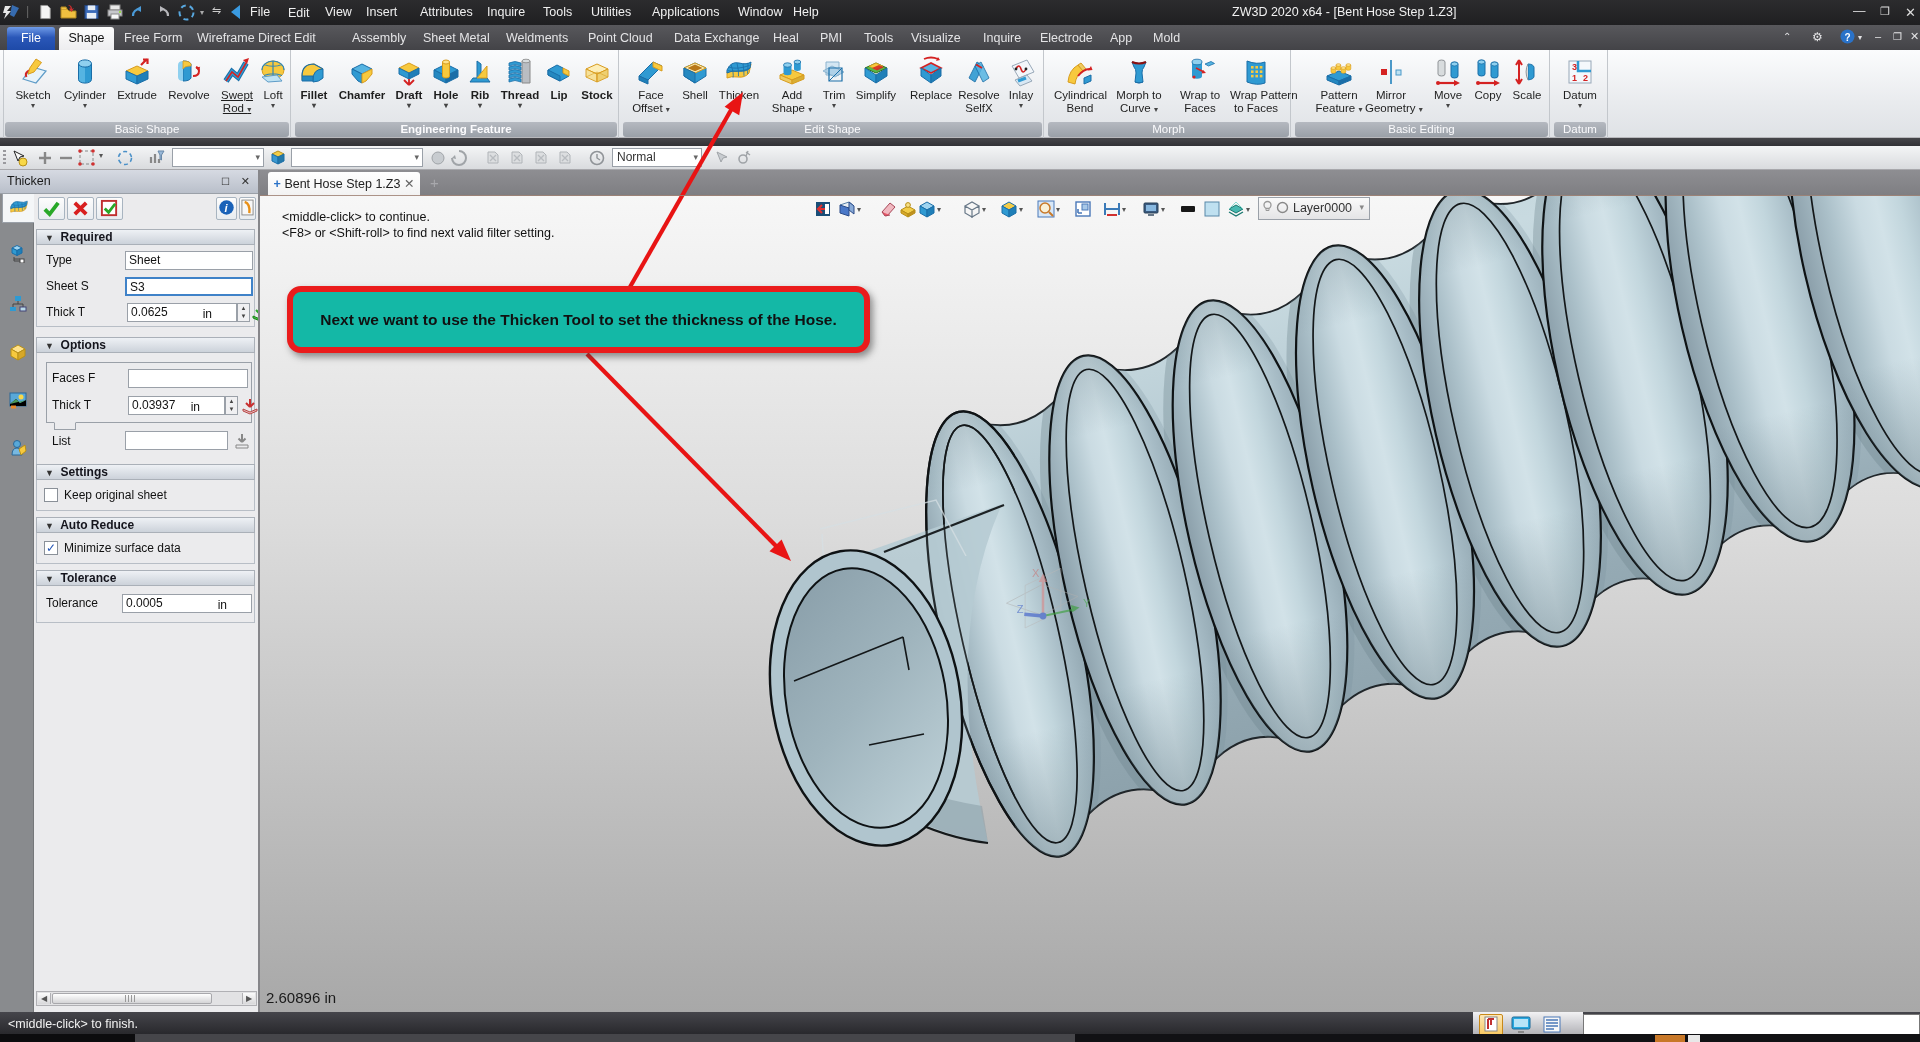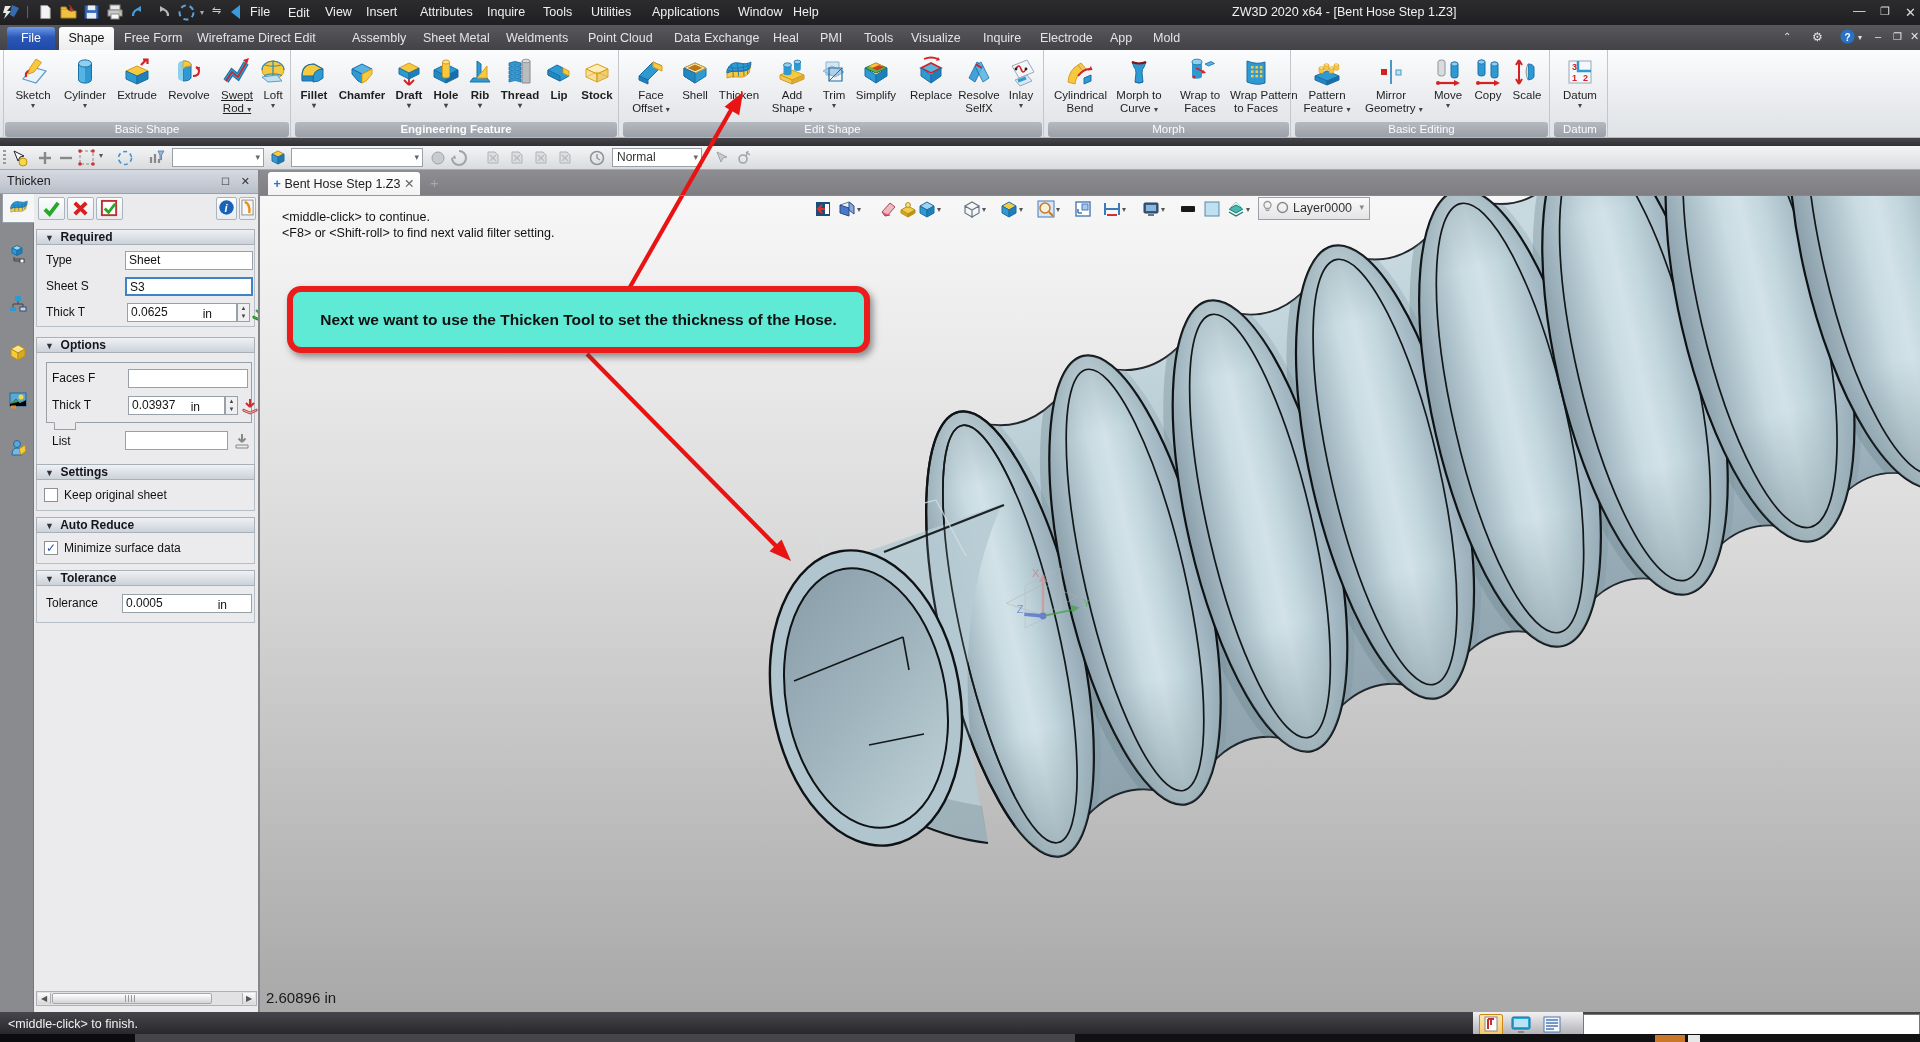--- a/index.html
+++ b/index.html
@@ -400,21 +400,21 @@
             <rect x="19.8" y="10.0" width="2.6" height="2.6" fill="#f7c93e"></rect>
             <rect x="19.8" y="14.4" width="2.6" height="2.6" fill="#f7c93e"></rect>
             <rect x="19.8" y="18.8" width="2.6" height="2.6" fill="#f7c93e"></rect>
           </svg></div>
         <div class="rl">Wrap Pattern</div>
         <div class="rl">to Faces</div>
       </div>
       <div class="glabel">Morph</div>
     </div>
     <div class="rgroup" style="left:1294px;width:256px;">
-      <div class="rbtn" style="position:absolute;left:7px;width:52px;">
+      <div class="rbtn" style="position:absolute;left:19px;width:52px;">
         <div class="ricon"><svg width="32" height="32" viewBox="0 0 32 32">
             <path d="M4 20 L16 15 L28 20 L16 25 Z" fill="#2f9ad2" stroke="#1a6ea8" stroke-width="1"></path>
             <path d="M4 20 v4 l12 5 v-4 Z" fill="#2488c0" stroke="#1a6ea8" stroke-width="1"></path>
             <path d="M28 20 v4 l-12 5 v-4 Z" fill="#1a6ea8" stroke="#1a6ea8" stroke-width="1"></path>
             <path d="M8 12 v4 a2.4 1.3 0 0 0 4.8 0 v-4 Z" fill="#f7c93e" stroke="#d89c1e" stroke-width="0.6"></path>
             <ellipse cx="10.4" cy="12" rx="2.4" ry="1.3" fill="#ffe28a" stroke="#d89c1e" stroke-width="0.6"></ellipse>
             <path d="M13 9 v4 a2.4 1.3 0 0 0 4.8 0 v-4 Z" fill="#f7c93e" stroke="#d89c1e" stroke-width="0.6"></path>
             <ellipse cx="15.4" cy="9" rx="2.4" ry="1.3" fill="#ffe28a" stroke="#d89c1e" stroke-width="0.6"></ellipse>
             <path d="M18 12 v4 a2.4 1.3 0 0 0 4.8 0 v-4 Z" fill="#f7c93e" stroke="#d89c1e" stroke-width="0.6"></path>
             <ellipse cx="20.4" cy="12" rx="2.4" ry="1.3" fill="#ffe28a" stroke="#d89c1e" stroke-width="0.6"></ellipse>
@@ -925,21 +925,21 @@
 
 <svg class="abs" style="left:0;top:0;pointer-events:none" width="1920" height="1042" viewBox="0 0 1920 1042">
   <g stroke="#e81414" stroke-width="4.2" fill="none">
     <path d="M 630 287 L 735 103"></path>
     <path d="M 587 354 L 778 548"></path>
   </g>
   <path d="M 743 92 L 739.2 115.3 L 724.6 106.7 Z" fill="#e81414"></path>
   <path d="M 791 561 L 769.5 551.3 L 781.6 539.4 Z" fill="#e81414"></path>
 </svg>
 
-<div class="abs" style="left:287px;top:286px;width:583px;height:67px;background:#5eead4;border:6px solid #ea1c1c;border-radius:14px;box-shadow:3px 4px 7px rgba(60,60,60,0.55);font-size:15.5px;font-weight:bold;color:#111;text-align:center;line-height:55px">Next we want to use the Thicken Tool to set the thickness of the Hose.</div>
+<div class="abs" style="left:287px;top:286px;width:583px;height:67px;background:#14b8a6;border:6px solid #ea1c1c;border-radius:14px;box-shadow:3px 4px 7px rgba(60,60,60,0.55);font-size:15.5px;font-weight:bold;color:#111;text-align:center;line-height:55px">Next we want to use the Thicken Tool to set the thickness of the Hose.</div>
 
 <div class="abs" style="left:258px;top:170px;width:2px;height:842px;background:#86868a"></div>
 <div class="abs" style="left:260px;top:195px;width:1660px;height:1px;background:#a08276;opacity:0.85"></div>
 <div class="abs" id="statusbar">
   <span class="abs" style="left:8px;top:5px">&lt;middle-click&gt; to finish.</span>
   <div class="abs" style="left:1473px;top:0;width:110px;height:26px;background:linear-gradient(#f2f2f4,#c9c9cd 55%,#a9a9ad)">
     <div class="abs" style="left:6px;top:2px;width:24px;height:22px;background:linear-gradient(#fde8b8,#f8c860);border:1px solid #c88818;border-radius:2px;text-align:center"><svg width="16" height="18" viewBox="0 0 16 18">
           <rect x="2" y="2" width="12" height="14" fill="#fff" stroke="#888"></rect>
           <path d="M5 4 v10 M5 4 h6 M8 4 v6" stroke="#c03030" stroke-width="2"></path>
         </svg></div>

